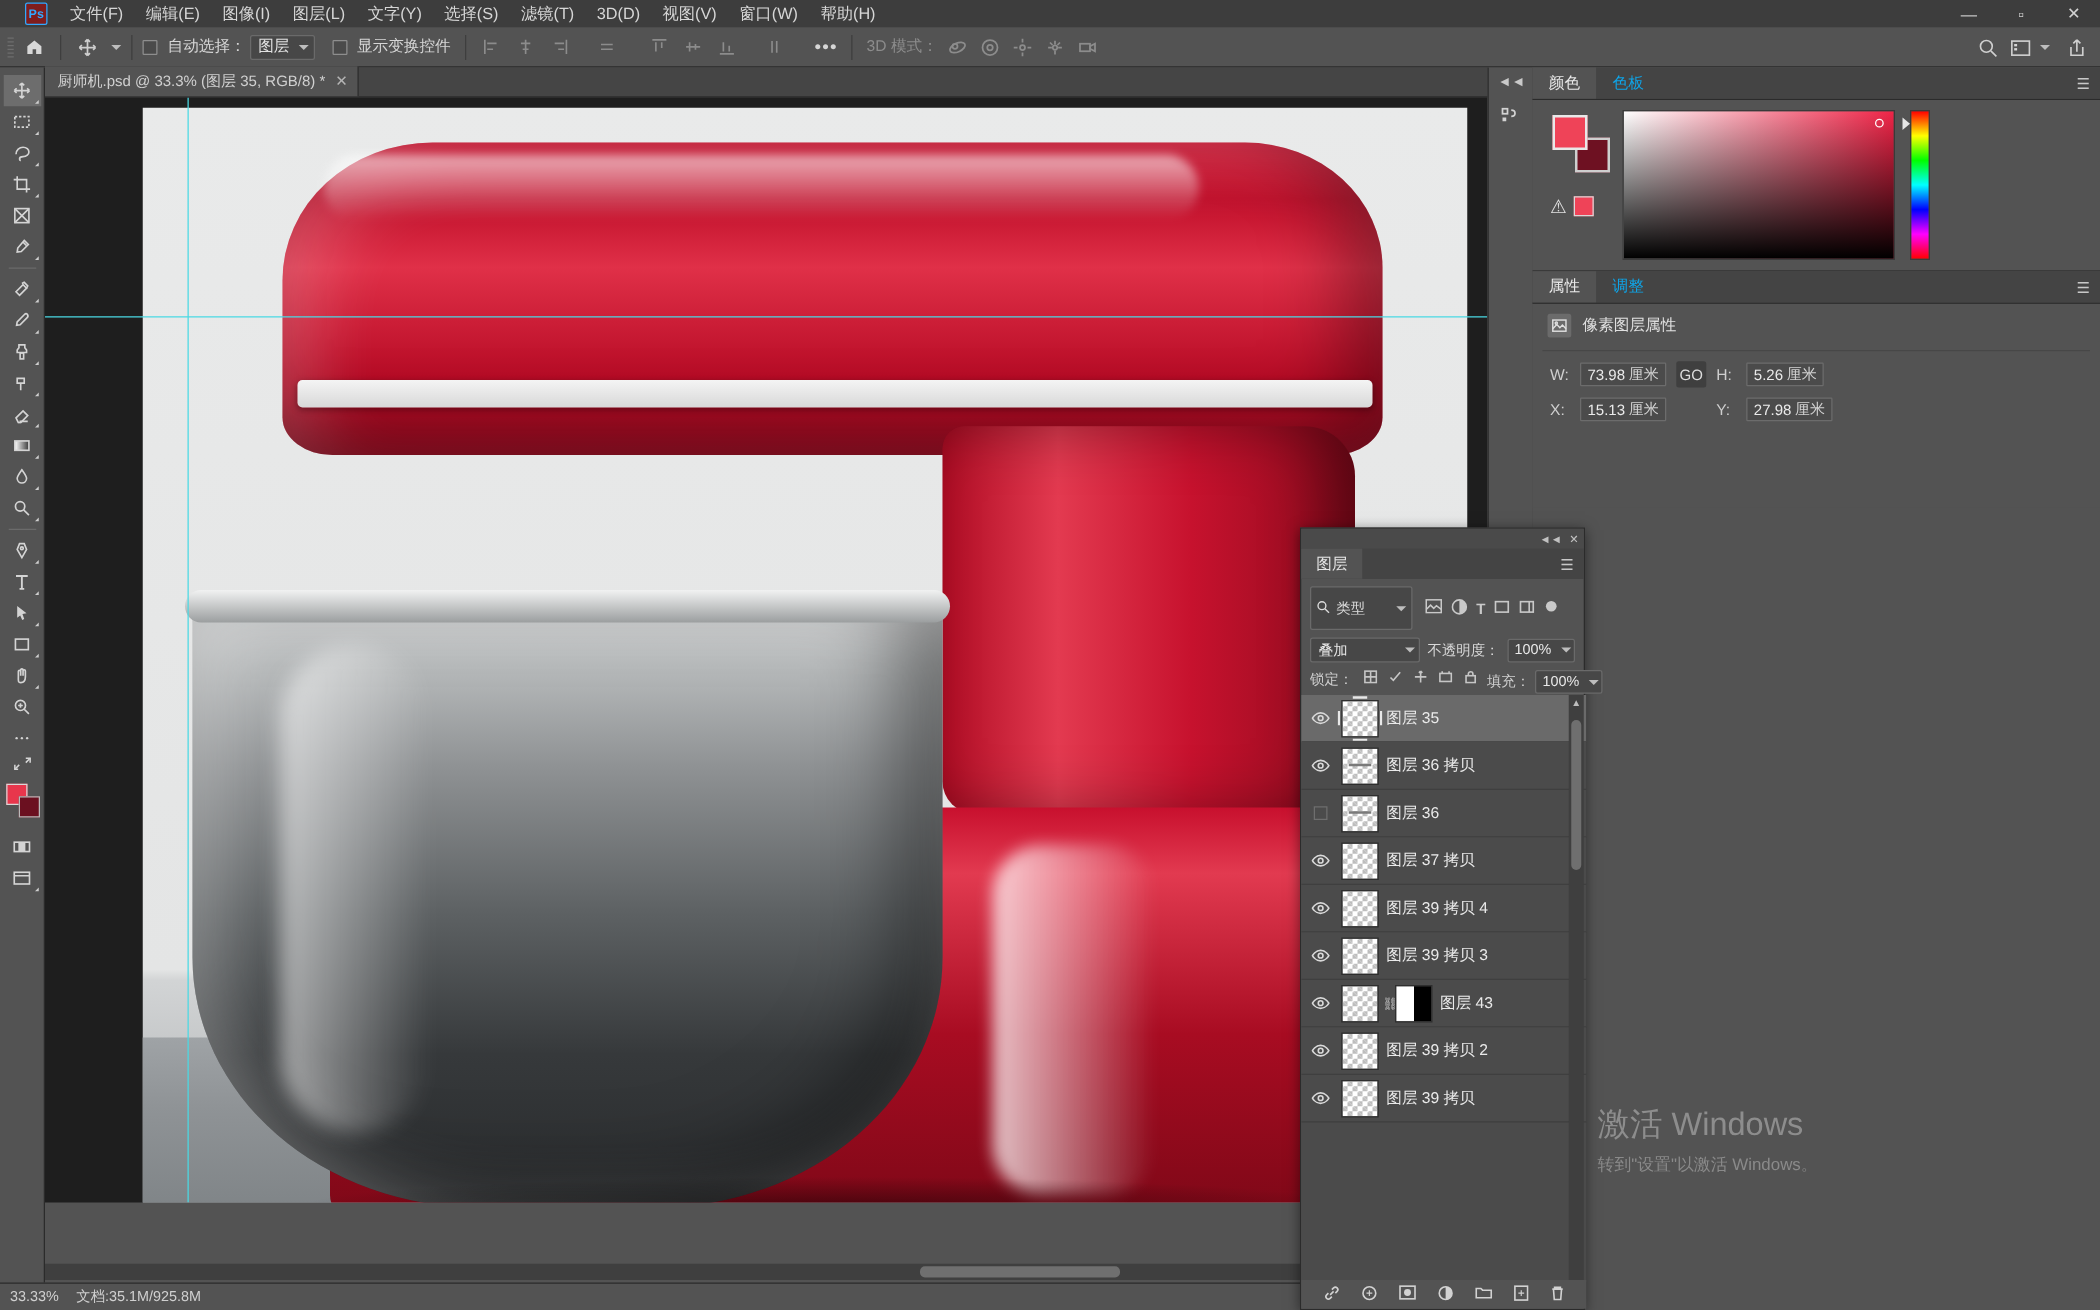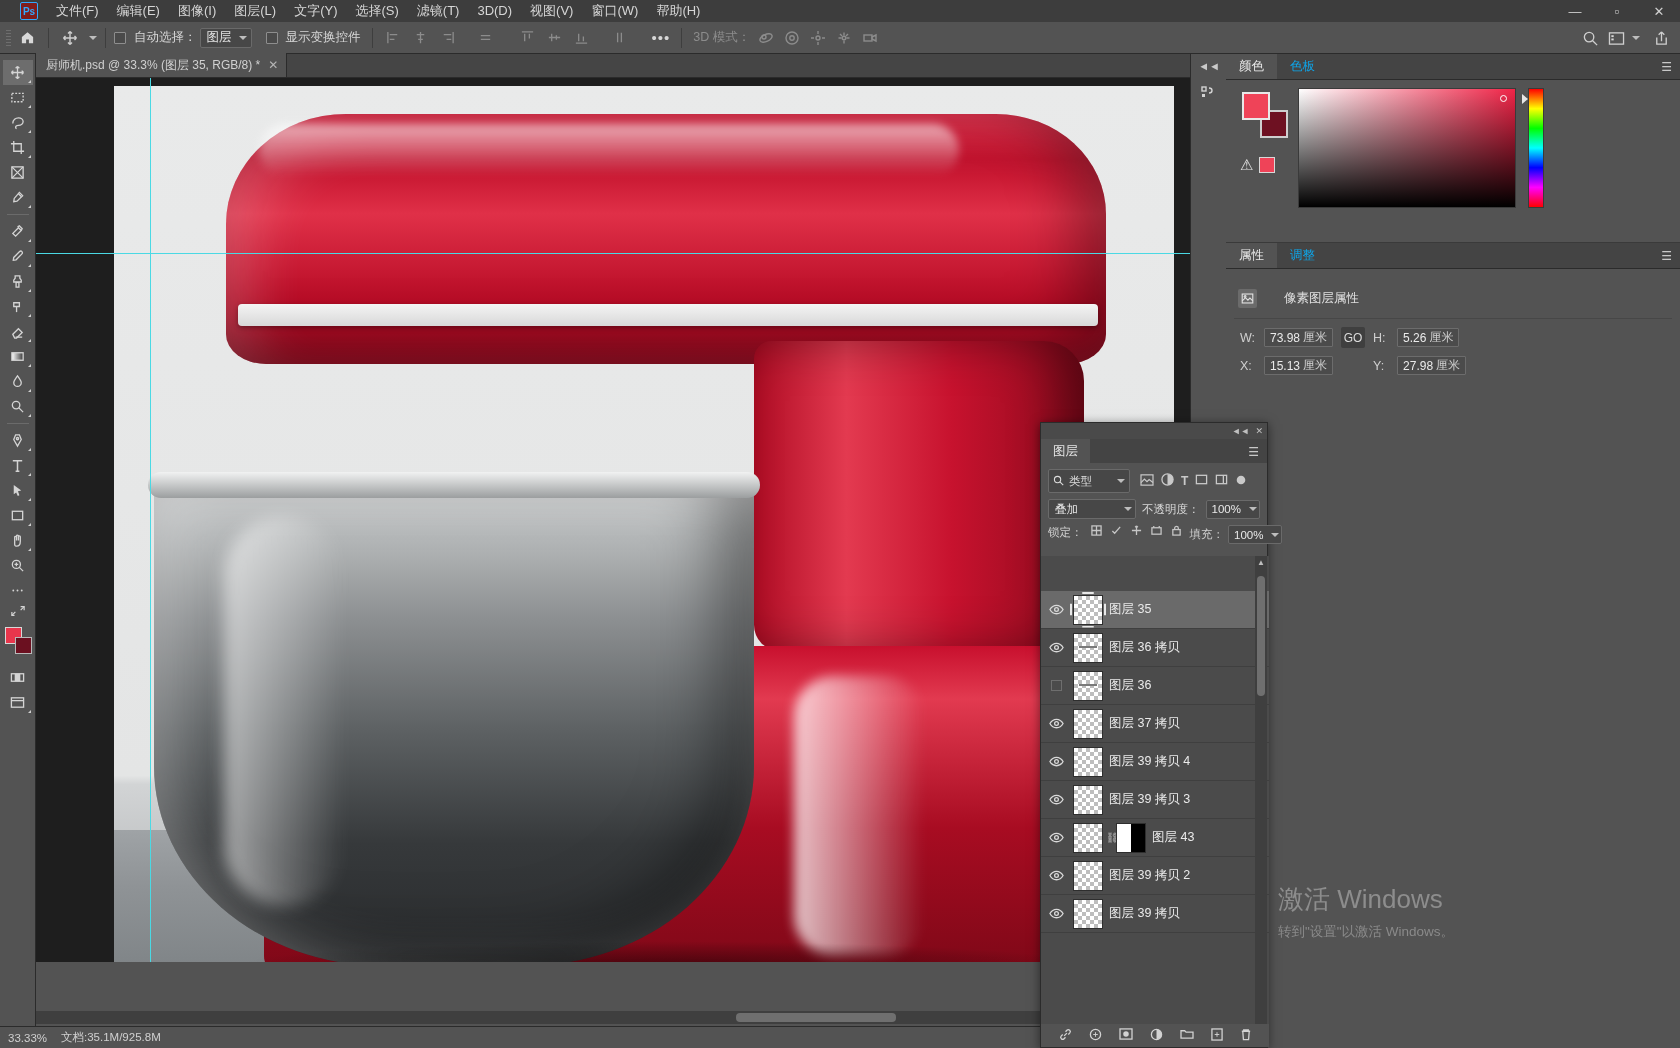--- a/index.html
+++ b/index.html
@@ -223,24 +223,24 @@
   .cf-marker { position:absolute; right:8px; top:6px; width:7px; height:7px; border:1px solid #fff; border-radius:50%; }
   .hue-strip {
     position:absolute; left:302px; top:8px; width:16px; height:120px;
     background:linear-gradient(to bottom,#ff0000,#ffff00,#00ff00,#00ffff,#0000ff,#ff00ff,#ff0000);
     border:1px solid #3a3a3a;
   }
   .hue-arrow { position:absolute; left:296px; top:14px; width:0;height:0;
      border-top:5px solid transparent;border-bottom:5px solid transparent;border-left:6px solid #e6e6e6; }
 
   
-  .props-panel { position:absolute; left:0; top:188px; width:454px; height:190px; background:#535353;
+  .props-panel { position:absolute; left:0; top:162px; width:454px; height:190px; background:#535353;
                  border-top:1px solid #3a3a3a; }
   .props-body { position:absolute; left:0; top:26px; width:454px; }
-  .props-title { display:flex; align-items:center; gap:27px; padding:20px 0 8px 12px; font-size:12.5px; color:#e0e0e0; }
+  .props-title { display:flex; align-items:center; gap:9px; padding:8px 0 8px 12px; font-size:12.5px; color:#e0e0e0; }
   .props-title .pic {
     width:19px; height:19px; background:#6b6b6b; border-radius:2px;
     display:flex; align-items:center; justify-content:center;
   }
   .props-div { height:1px; background:#474747; margin:2px 8px 0 8px; }
   .props-row { display:flex; align-items:center; gap:8px; padding:8px 0 0 14px; font-size:12.5px; }
   .props-row .lbl { color:#cfcfcf; width:16px; }
   .num-field {
     background:#4b4b4b; border:1px solid #6c6c6c; border-radius:1px;
     height:19px; min-width:62px; padding:0 5px; display:flex; align-items:center;
@@ -257,21 +257,21 @@
   }
   .lf-titlebar { height:16px; background:#4a4a4a; display:flex; align-items:center; justify-content:flex-end;
                  padding-right:4px; gap:6px; color:#c0c0c0; font-size:9px; }
   .lf-tabs { display:flex; height:24px; background:#444; }
   .lf-tab { padding:0 12px; display:flex; align-items:center; font-size:12.5px; color:#e5e5e5; background:#535353; }
   .lf-tabfill { flex:1; background:#444; position:relative; }
   .lf-filter {
     display:flex; align-items:center; gap:6px; padding:6px 7px 4px 7px;
   }
   .filter-select {
-    display:flex; align-items:center; height:24px; width:82px; background:#474747;
+    display:flex; align-items:center; height:35px; width:82px; background:#474747;
     border:1px solid #6a6a6a; border-radius:2px; padding:0 4px; gap:5px;
     font-size:11.5px; color:#dcdcdc;
   }
   .filter-icons { display:flex; align-items:center; gap:7px; margin-left:4px; color:#c9c9c9; }
   .lf-blend { display:flex; align-items:center; gap:6px; padding:2px 7px 4px 7px; font-size:11.5px; }
   .blend-select {
     display:flex; align-items:center; justify-content:space-between; height:20px; width:104px;
     background:#474747; border:1px solid #6a6a6a; border-radius:2px; padding:0 3px 0 6px; color:#e4e4e4;
   }
   .opacity-box {
@@ -279,21 +279,21 @@
     border-radius:2px; padding:0 2px 0 5px; color:#e8e8e8; font-size:11.5px; gap:2px;
   }
   .lf-lock { display:flex; align-items:flex-start; gap:8px; padding:2px 7px 5px 7px; font-size:11.5px; color:#cfcfcf; }
   .lock-icons { display:flex; align-items:center; gap:9px; color:#c6c6c6; }
 
   .layer-list { position:absolute; left:0; top:133px; width:228px; height:470px; background:#4b4b4b; overflow:hidden; }
   .layer-row {
     display:flex; align-items:center; height:38px; border-bottom:1px solid #3f3f3f;
     background:#4b4b4b; padding-left:4px; gap:6px;
   }
-  .layer-row.selected { background:#6a6a6a;margin-top:35px; }
+  .layer-row.selected { background:#6a6a6a; }
   .eye { width:22px; display:flex; align-items:center; justify-content:center; color:#d9d9d9; }
   .eye.off { color:#4b4b4b; }
   .eye.off .eye-box { width:11px;height:11px;border:1px solid #6e6e6e; }
   .thumbs { display:flex; align-items:center; gap:3px; }
   .lthumb {
     width:30px; height:30px; border:1px solid #2e2e2e;
     background-image:
       linear-gradient(45deg,#bdbdbd 25%, transparent 25%, transparent 75%, #bdbdbd 75%),
       linear-gradient(45deg,#bdbdbd 25%, #fff 25%, #fff 75%, #bdbdbd 75%);
     background-size:8px 8px; background-position:0 0, 4px 4px;

